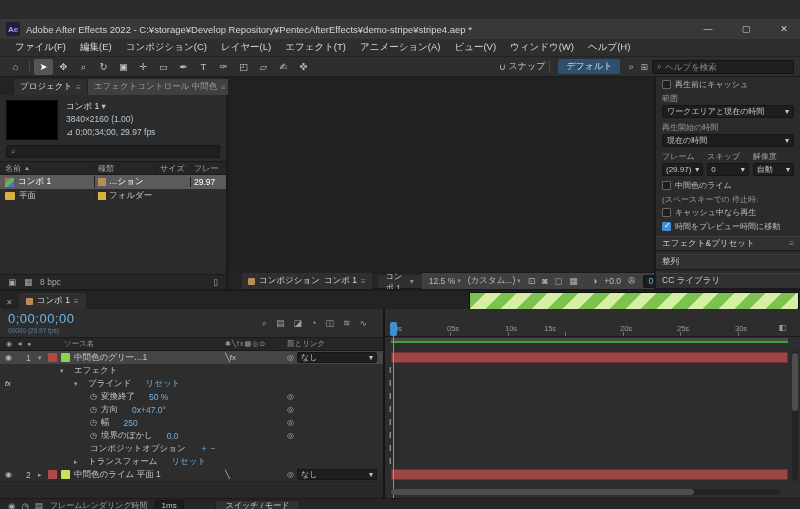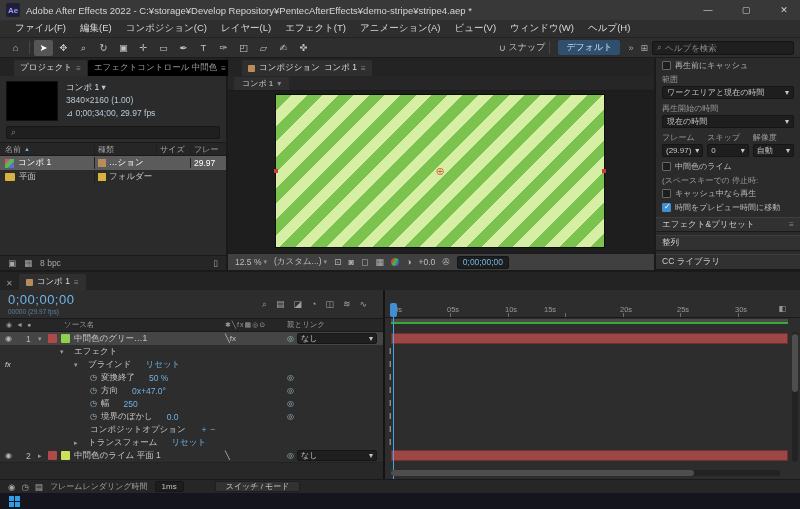--- a/index.html
+++ b/index.html
@@ -1,21 +1,21 @@
 <!DOCTYPE html>
 <html><head>
 <meta charset="utf-8">
 <style>
   * { box-sizing: border-box; margin: 0; padding: 0; }
   html,body { width:800px; height:509px; overflow:hidden; }
   body { font-family:"Liberation Sans","DejaVu Sans",sans-serif; font-size:10px; color:#cfcfcf; background:#1a1a1a; }
   .app { width:800px; height:509px; display:flex; flex-direction:column; background:#2b2b2b; }
 
   
-  .titlebar { flex:0 0 20px; background:#383838; display:flex; align-items:center; gap:6px; padding-left:6px; }
+  .titlebar { flex:0 0 20px; background:#383838; display:flex; align-items:center; gap:6px; padding-left:6px;margin-top:19px; }
   .ae-logo { width:14px; height:14px; background:#1f1f38; color:#9e9efc; font-size:8px; font-weight:bold; display:flex; align-items:center; justify-content:center; border-radius:2px; }
   .title-text { flex:1; font-size:9.5px; color:#d6d6d6; white-space:nowrap; overflow:hidden; }
   .win-btn { width:32px; height:20px; display:flex; align-items:center; justify-content:center; color:#cfcfcf; font-size:9px; }
 
   
   .menubar { flex:0 0 18px; background:#2e2e2e; border-bottom:1px solid #222; display:flex; align-items:center; padding-left:8px; }
   .menu-item { padding:0 7px; font-size:9.5px; color:#d8d8d8; }
 
   
   .toolbar { flex:0 0 20px; background:#2e2e2e; border-bottom:1px solid #1c1c1c; display:flex; align-items:center; padding:0 6px; gap:1px; }
@@ -29,21 +29,21 @@
   .wsgrid { color:#a8a8a8; font-size:9px; padding:0 3px; }
   .searchbox { width:142px; height:14px; background:#1f1f1f; border:1px solid #141414; border-radius:2px; display:flex; align-items:center; gap:3px; padding:0 4px; }
   .searchbox .sicon { color:#8a8a8a; font-size:9px; }
   .searchbox input { flex:1; background:transparent; border:none; outline:none; color:#bbb; font-size:8.5px; font-family:inherit; min-width:0; }
   .searchbox input::placeholder { color:#8a8a8a; }
 
   
   .main { flex:0 0 212px; display:flex; background:#232323; min-height:0; }
   .panel-tabs { height:18px; background:#232323; display:flex; align-items:flex-end; gap:1px; padding-left:14px; }
   .ptab { height:16px; display:flex; align-items:center; gap:4px; padding:0 6px; font-size:8.5px; background:#2f2f2f; color:#ddd; border-radius:2px 2px 0 0; white-space:nowrap; }
-  .ptab.inactive { background:#000000; color:#9a9a9a; }
+  .ptab.inactive { background:#404040; color:#9a9a9a; }
   .pmenu { color:#8a8a8a; font-size:8px; }
   .tab-chip { width:7px; height:7px; background:#b98d5a; border-radius:1px; }
 
   
   .col-left { width:228px; background:#2b2b2b; border-right:2px solid #1a1a1a; display:flex; flex-direction:column; min-height:0; }
   .proj-info { display:flex; gap:8px; padding:5px 6px 3px; align-items:flex-start; }
   .thumb { width:52px; height:40px; background:#000; border:1px solid #101010; flex:0 0 auto; }
   .proj-meta { font-size:8.5px; color:#b7c9d6; line-height:1.5; white-space:nowrap; overflow:hidden; }
   .proj-meta .pm-name { color:#d2e2ee; }
   .proj-search { margin:2px 6px 3px; height:13px; background:#1f1f1f; border:1px solid #161616; border-radius:2px; display:flex; align-items:center; gap:3px; padding:0 4px; color:#888; font-size:9px; }
@@ -56,21 +56,21 @@
   .ptc-size { width:34px; border-left:1px solid #202020; padding-left:3px; }
   .ptc-frame { width:36px; border-left:1px solid #202020; padding-left:3px; }
   .sort-arrow { color:#6fb2e2; font-size:6px; margin-left:3px; }
   .comp-chip { width:9px; height:9px; background:linear-gradient(135deg,#d15b5b 33%,#58b858 33% 66%,#5b6fd1 66%); margin-right:4px; flex:0 0 auto; }
   .folder-chip { width:10px; height:8px; background:#d8b23e; border-radius:1px; margin-right:4px; flex:0 0 auto; }
   .type-chip-comp { width:8px; height:8px; background:#b98d5a; margin-right:3px; flex:0 0 auto; }
   .type-chip-folder { width:8px; height:8px; background:#d8b23e; margin-right:3px; flex:0 0 auto; }
   .proj-footer { margin-top:auto; height:15px; background:#262626; border-top:1px solid #1a1a1a; display:flex; align-items:center; gap:8px; padding:0 8px; font-size:8.5px; color:#a8a8a8; }
 
   
-  .col-center { flex:1; display:flex; flex-direction:column; background:#212121; border-right:2px solid #1a1a1a; min-width:0; min-height:0; }
+  .col-center { flex:1; display:flex; background:#212121; border-right:2px solid #1a1a1a; min-width:0; min-height:0;align-items:flex-end; }
   .viewer-tabs { height:15px; background:#262626; border-bottom:1px solid #1a1a1a; display:flex; align-items:flex-end; padding-left:6px; }
   .vtab { height:13px; padding:0 8px; background:#2f2f2f; font-size:8px; color:#ccc; display:flex; align-items:center; gap:4px; border-radius:2px 2px 0 0; }
   .canvas { flex:1; position:relative; background:#1e1e1e; min-height:0; }
   .stripes { position:absolute; left:47px; top:3px; width:330px; height:154px;
              background:repeating-linear-gradient(135deg,#7cc24f 0 11px,#d6efa4 11px 22px);
              border:1px solid #0d0d0d; }
   .anchor { position:absolute; left:50%; top:50%; transform:translate(-50%,-50%); color:#cf6b3a; font-size:11px; }
   .handle { position:absolute; width:4px; height:4px; background:#cc3b3b; }
   .handle.hl { left:-2px; top:50%; margin-top:-2px; }
   .handle.hr { right:-2px; top:50%; margin-top:-2px; }

